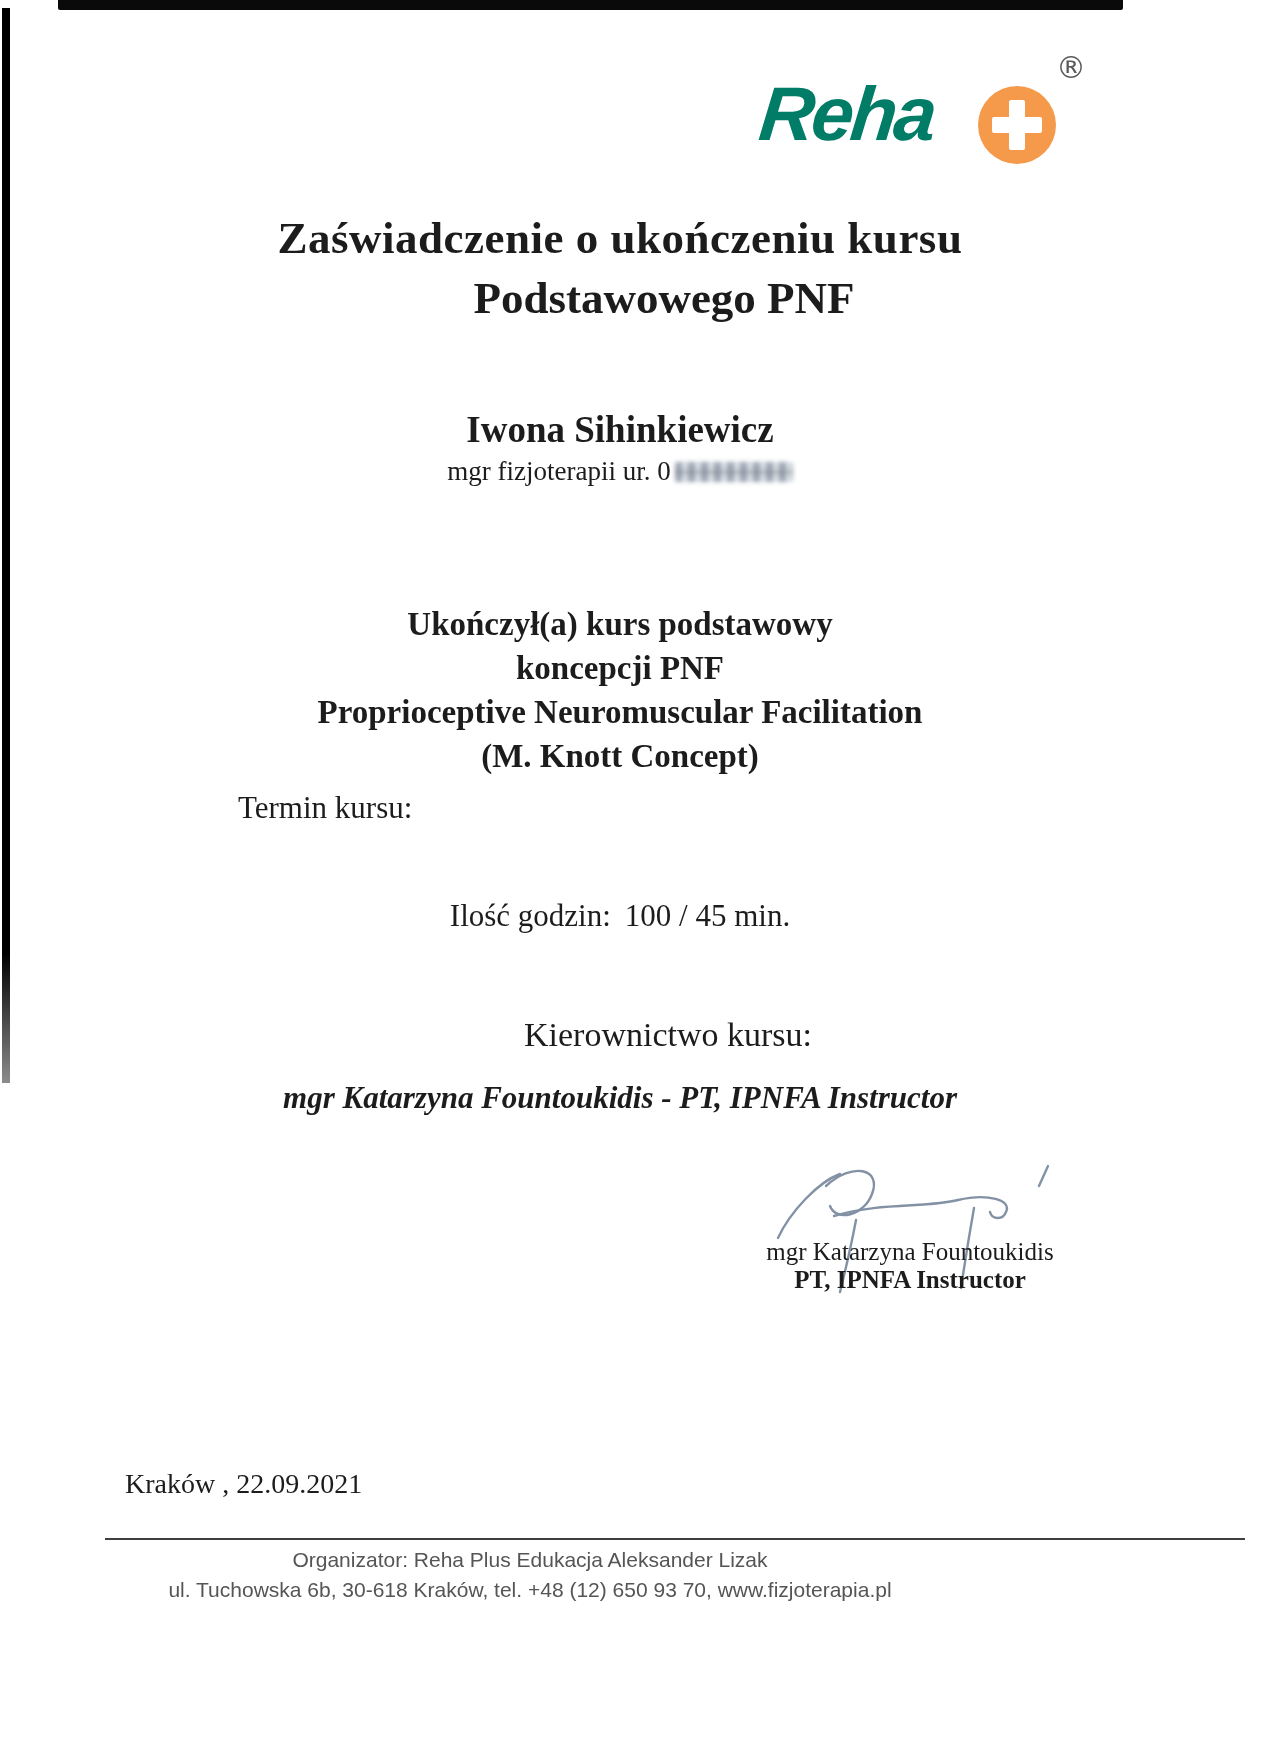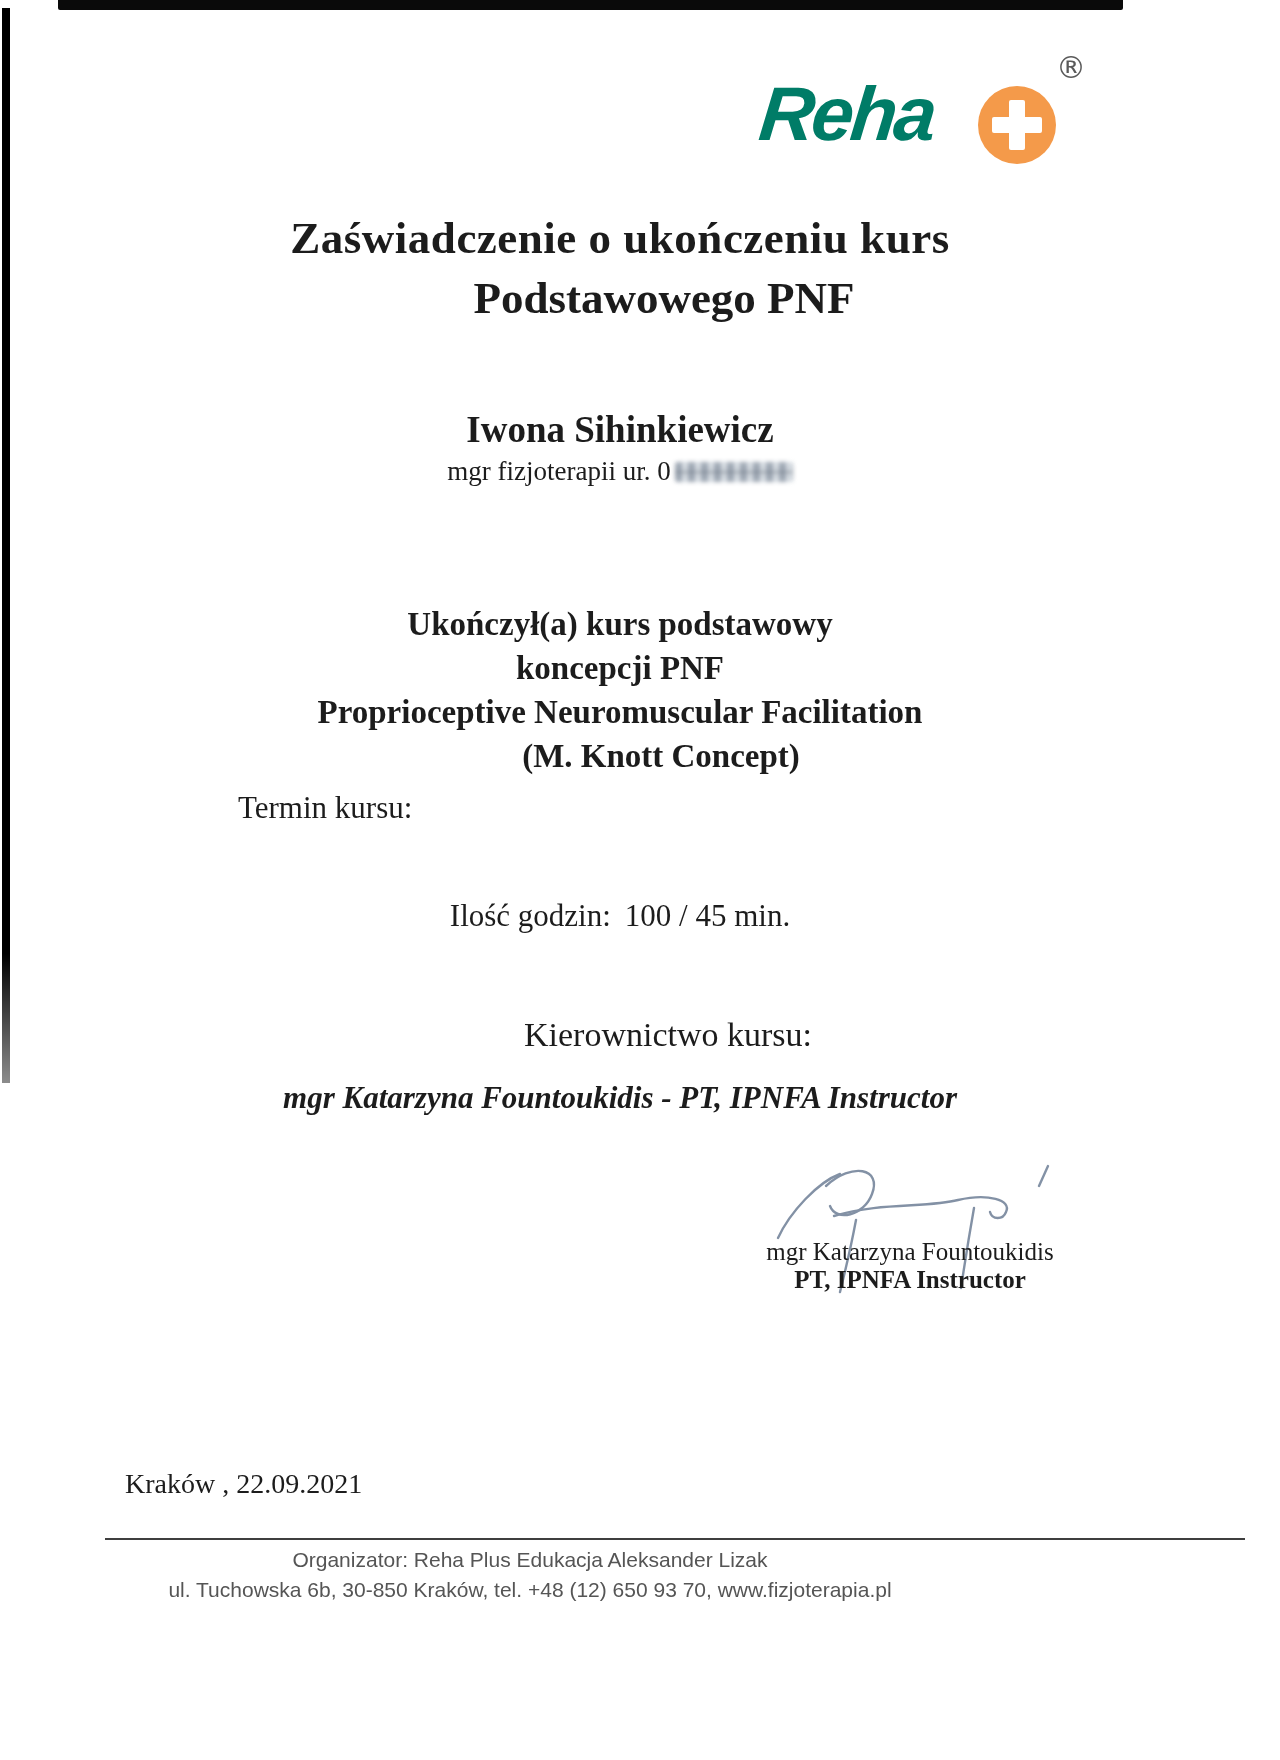--- a/index.html
+++ b/index.html
@@ -67,21 +67,21 @@
     vertical-align: -2px; border-radius: 3px;
     background:
       linear-gradient(rgba(255,255,255,0) 45%, rgba(70,80,95,.55) 48%, rgba(70,80,95,.55) 55%, rgba(255,255,255,0) 58%),
       repeating-linear-gradient(90deg, #8d98a6 0 7px, #cfd6dd 7px 13px);
     filter: blur(2px); opacity: .85;
   }
 
   .course-l1 { top: 606px; font-size: 33px; font-weight: bold; }
   .course-l2 { top: 650px; font-size: 33px; font-weight: bold; }
   .course-l3 { top: 694px; font-size: 33px; font-weight: bold; }
-  .course-l4 { top: 738px; font-size: 33px; font-weight: bold; padding-left: 41px; }
+  .course-l4 { top: 738px; font-size: 33px; font-weight: bold; }
 
   .term-label { position: absolute; left: 238px; top: 790px; font-size: 31px; }
   .term-dates { position: absolute; left: 472px; top: 788px; font-size: 31px; line-height: 46px; }
 
   .hours-line { top: 898px; font-size: 31px; }
   .hours-label { margin-right: 14px; }
 
   .mgmt-heading { top: 1016px; font-size: 34px; font-weight: normal; padding-left: 48px; }
   .mgmt-instructor { top: 1080px; font-size: 31px; font-weight: bold; font-style: italic; }
 
@@ -107,21 +107,21 @@
 
   <div class="scan-bar-top"></div>
   <div class="scan-line-left"></div>
 
   <div class="logo">
     <span class="logo-text">Reha</span>
     <span class="logo-plus"></span>
     <span class="logo-reg">®</span>
   </div>
 
-  <div class="centered title-line1">Zaświadczenie o ukończeniu kurs</div>
+  <div class="centered title-line1">Zaświadczenie o ukończeniu kursu</div>
   <div class="centered title-line2">Podstawowego PNF</div>
 
   <div class="centered recipient-name">Iwona Sihinkiewicz</div>
   <div class="centered recipient-cred">
     <span>mgr fizjoterapii  ur. 0</span><span class="redacted"></span>
   </div>
 
   <div class="centered course-l1">Ukończył(a) kurs podstawowy</div>
   <div class="centered course-l2">koncepcji PNF</div>
   <div class="centered course-l3">Proprioceptive Neuromuscular Facilitation</div>
@@ -148,15 +148,15 @@
       </g>
     </svg>
     <div class="sig-name">mgr Katarzyna Fountoukidis</div>
     <div class="sig-title">PT, IPNFA Instructor</div>
   </div>
 
   <div class="place-date">Kraków , 22.09.2021</div>
 
   <div class="footer-rule"></div>
   <div class="footer-text footer-l1">Organizator: Reha Plus Edukacja Aleksander Lizak</div>
-  <div class="footer-text footer-l2">ul. Tuchowska 6b, 30-850 Kraków, tel. +48 (12) 650 93 70, www.fizjoterapia.pl</div>
+  <div class="footer-text footer-l2">ul. Tuchowska 6b, 30-618 Kraków, tel. +48 (12) 650 93 70, www.fizjoterapia.pl</div>
 
 </div>
 
 </body></html>

